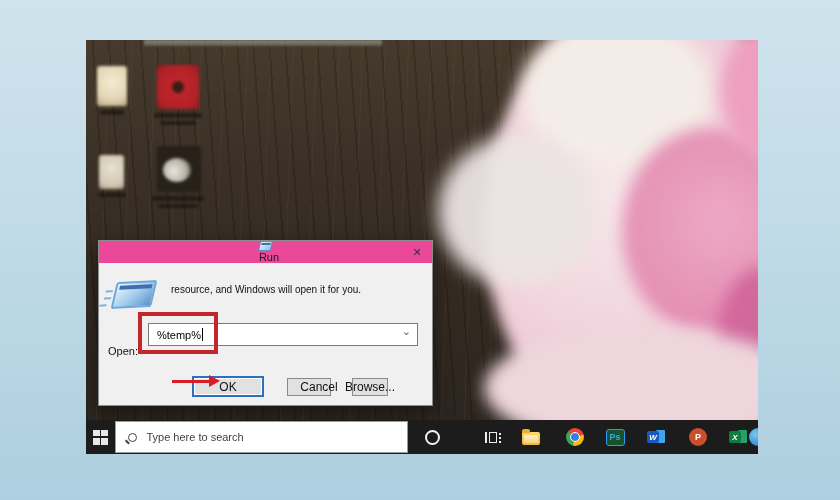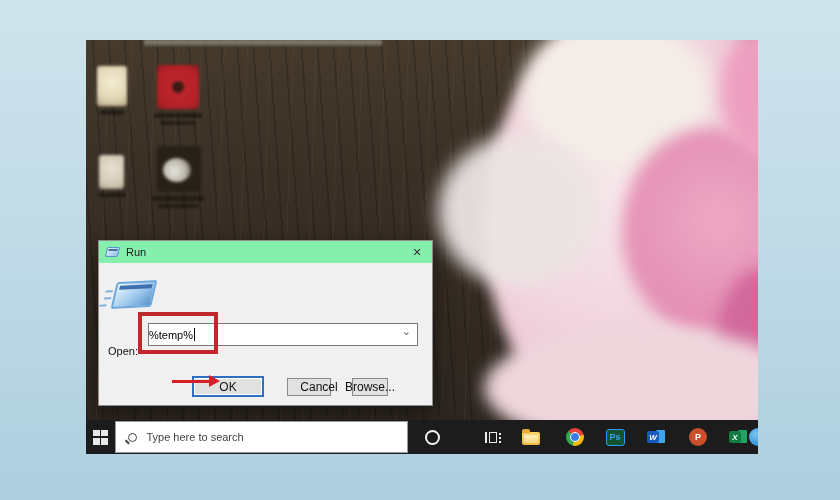--- a/index.html
+++ b/index.html
@@ -40,22 +40,22 @@
   .di3 { left:13px; top:115px; width:25px; height:34px;
          background:radial-gradient(circle at 50% 40%, #e9e2d2 0%, #cfc6b2 70%, #a2977e 100%); }
   .di4 { left:71px; top:106px; width:44px; height:46px; background:#272119; }
   .di4::after { content:""; position:absolute; left:6px; top:12px; width:28px; height:24px;
          border-radius:50%; background:radial-gradient(circle at 40% 55%, #e8e6df 0%, #b9b4a8 55%, rgba(60,50,40,0) 100%); }
   .dlabel { position:absolute; height:5px; border-radius:2px; background:rgba(22,18,13,.6); filter:blur(1px); }
 
   
   #rundlg { position:absolute; left:12px; top:200px; width:335px; height:166px;
             background:#f0f0f0; border:1px solid #8d8d8d; box-shadow:0 7px 20px rgba(0,0,0,.45); }
-  #rundlg .titlebar { position:absolute; left:0; top:0; right:0; height:22px; background:#86efac;
-            display:flex; align-items:center; padding-left:7px; }
+  #rundlg .titlebar { position:absolute; left:0; top:0; right:0; height:22px; background:#ec4899;
+            display:flex; align-items:center; padding-left:7px;flex-direction:column; }
   .minirun { width:13px; height:10px; margin-right:7px; position:relative;
             transform:skewX(-14deg); border:1px solid #5b92c8; border-radius:2px;
             background:linear-gradient(135deg,#e9f3fc,#8fc0ea); }
   .minirun::before { content:""; position:absolute; left:1px; right:1px; top:1px; height:2px; background:#46719f; }
   .dlg-title { font-size:11px; color:#1a1a1a; }
   .closex { position:absolute; right:7px; top:3px; width:16px; height:16px; font-size:11px;
             color:#333; text-align:center; line-height:16px; cursor:default; }
 
   .runicon { position:absolute; left:15px; top:40px; width:40px; height:27px;
             transform:skewX(-16deg) rotate(-3deg); border:2px solid #6aa7dd; border-radius:3px;
@@ -63,21 +63,21 @@
   .runicon::before { content:""; position:absolute; left:2px; right:2px; top:2px; height:4px; background:#3f6fae; }
   .runicon::after { content:""; position:absolute; left:-11px; top:6px; width:7px; height:2px;
             background:#7fb0de; box-shadow:0 7px 0 #7fb0de, -3px 14px 0 #7fb0de; }
 
   .dlg-msg { position:absolute; left:72px; top:42px; width:260px; font-size:10px;
             line-height:14px; color:#111; }
   .dlg-msg span { display:block; white-space:nowrap; }
 
   .open-label { position:absolute; left:9px; top:104px; font-size:11px; color:#111; }
   .combo { position:absolute; left:49px; top:82px; width:270px; height:23px; background:#fff;
-            border:1px solid #7a7a7a; display:flex; align-items:center; }
+            border:1px solid #7a7a7a; display:flex; align-items:center; padding-left:8px; }
   .combo-text { font-size:11px; color:#000; }
   .caret { width:1px; height:13px; background:#000; margin-left:1px; }
   .combo-chevron { position:absolute; right:6px; top:1px; font-size:11px; color:#666; }
 
   .btn { position:absolute; background:#e1e1e1; border:1px solid #8a8a8a; font-size:12px;
          color:#111; display:flex; align-items:center; justify-content:center;
          font-family:"Liberation Sans", sans-serif; }
   .btn-ok { left:93px; top:135px; width:72px; height:21px; border:2px solid #2f6fc0;
          box-shadow:inset 0 0 0 1px #fff; }
   .btn-cancel { left:188px; top:137px; width:44px; height:18px;padding-left:20px; }
@@ -165,20 +165,21 @@
     <div id="rundlg">
       <div class="titlebar">
         <span class="minirun"></span>
         <span class="dlg-title">Run</span>
         <span class="closex">✕</span>
       </div>
 
       <div class="runicon"></div>
 
       <div class="dlg-msg">
+        <span>resource, and Windows will open it for you.</span>
       </div>
 
       <span class="open-label">Open:</span>
       <div class="combo">
         <span class="combo-text">%temp%</span>
         <span class="caret"></span>
         <span class="combo-chevron">⌄</span>
       </div>
 
       <div class="btn btn-ok">OK</div>

